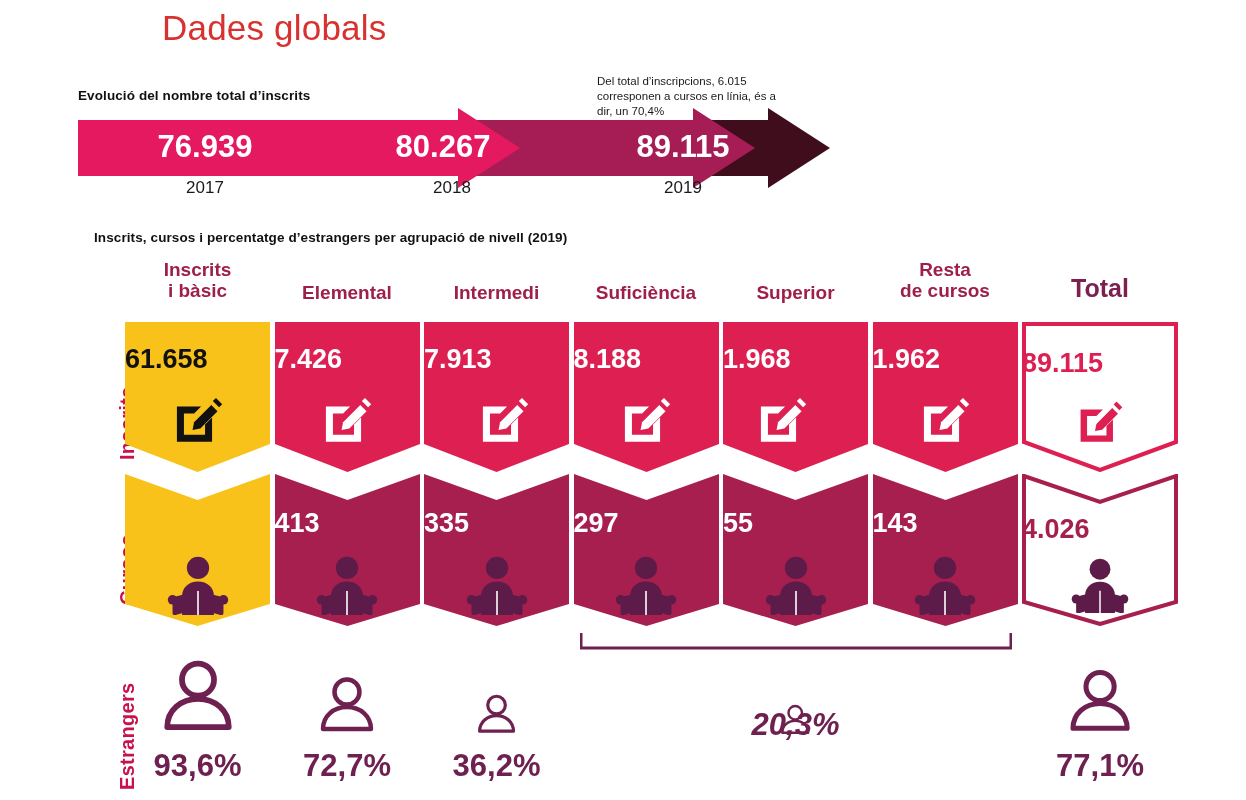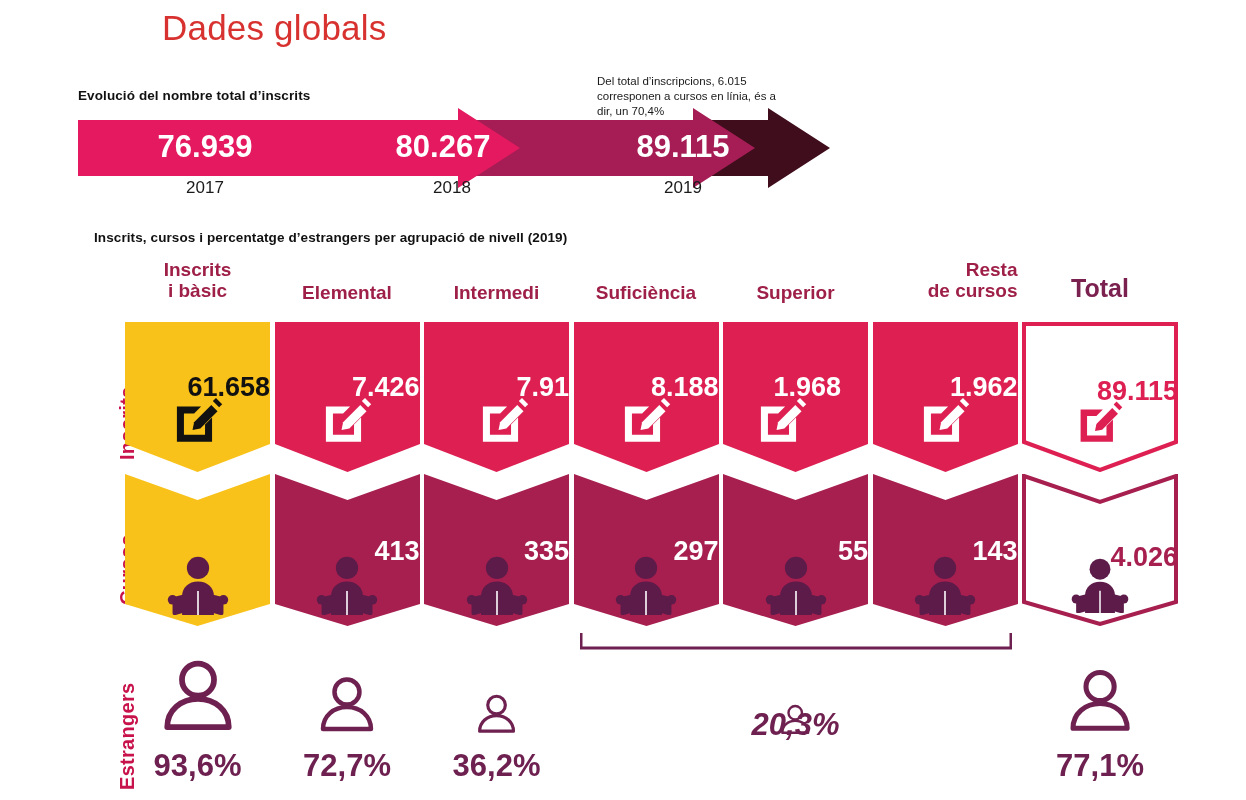--- a/index.html
+++ b/index.html
@@ -54,22 +54,22 @@
     white-space: nowrap; letter-spacing: .3px;
   }
   #lbl-inscrits { left: 116px; top: 460px; font-size: 20px; }
   #lbl-cursos   { left: 116px; top: 605px; font-size: 20px; }
   #lbl-estr     { left: 116px; top: 790px; font-size: 20px; color: #c8124b; }
 
   
   .cell { position: absolute; }
   .bannersvg { display: block; }
   .bannerval {
-    position: absolute; width: 100%; text-align: right;
-    font-weight: bold; font-size: 27px; margin-top: 28px;
+    position: absolute; width: 100%; text-align: left;
+    font-weight: bold; font-size: 27px;
   }
 
   
   .pct {
     position: absolute; text-align: center; font-weight: bold;
     font-size: 31px; color: #6e2150; width: 180px;
   }
   .personwrap { position: absolute; }
 </style>
 </head>
@@ -100,21 +100,21 @@
   <div class="rowlabel" id="lbl-inscrits">Inscrits</div>
   <div class="rowlabel" id="lbl-cursos">Cursos</div>
   <div class="rowlabel" id="lbl-estr">Estrangers</div>
 
   <div id="grid">
       <div class="colhead" style="left: 125px; width: 145px; top: 259px;"><span>Inscrits</span><br><span>i bàsic</span></div>
       <div class="colhead" style="left: 274.5px; width: 145px; top: 282px;"><span>Elemental</span></div>
       <div class="colhead" style="left: 424px; width: 145px; top: 282px;"><span>Intermedi</span></div>
       <div class="colhead" style="left: 573.5px; width: 145px; top: 282px;"><span>Suficiència</span></div>
       <div class="colhead" style="left: 723px; width: 145px; top: 282px;"><span>Superior</span></div>
-      <div class="colhead" style="left: 872.5px; width: 145px; top: 259px; text-align: right;"><span>Resta</span><br><span>de cursos</span></div>
+      <div class="colhead" style="left: 872.5px; width: 145px; top: 259px;"><span>Resta</span><br><span>de cursos</span></div>
       <div class="colhead total" style="left: 1022px; width: 156px; top: 274px;">Total</div>
       <div class="cell" style="left: 125px; top: 322px; width: 145px; height: 150px;">
         <svg class="bannersvg" width="145" height="150" viewBox="0 0 145 150">
          <path d="M0,0 L145,0 L145,122 L72.5,150 L0,122 Z" fill="#f9c21a"></path>
        </svg>
        <div class="bannerval" style="top:22px;color:#111111">61.658</div>
        <div style="position:absolute;top:72px;left:0;width:100%;text-align:center"><svg width="50" height="50" viewBox="0 0 64 64">
     <path d="M5 16 h31 l-9 9 H14 v27 h27 V39 l9-9 v31 H5 Z" fill="#111111"></path>
     <path d="M27 36 l22-22 8 8 -22 22 -10 2 Z" fill="#111111"></path>
     <path d="M51 9 l4-4 8 8 -4 4 Z" fill="#111111"></path>

